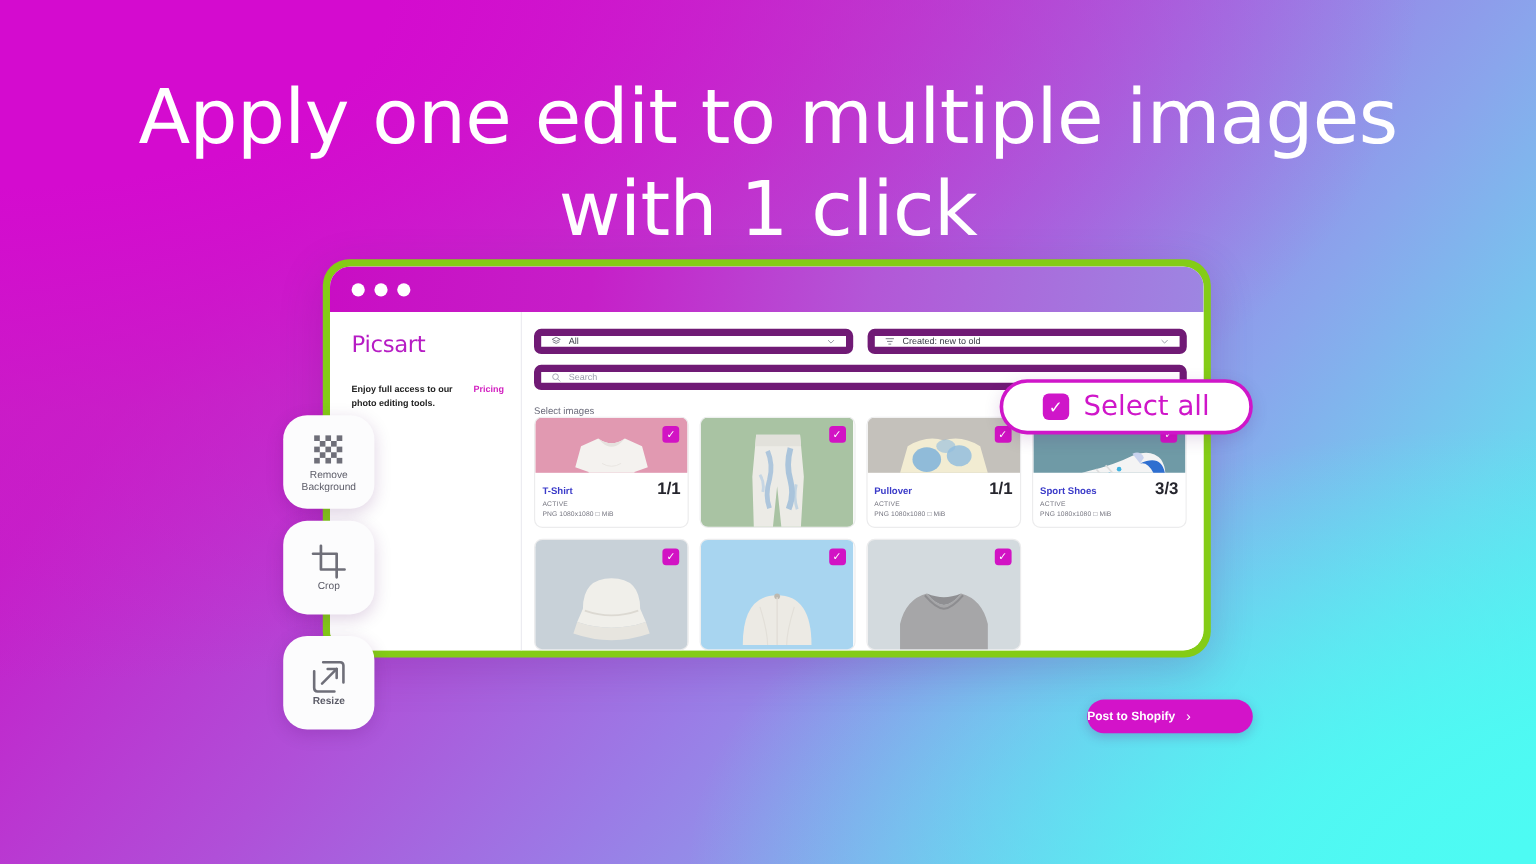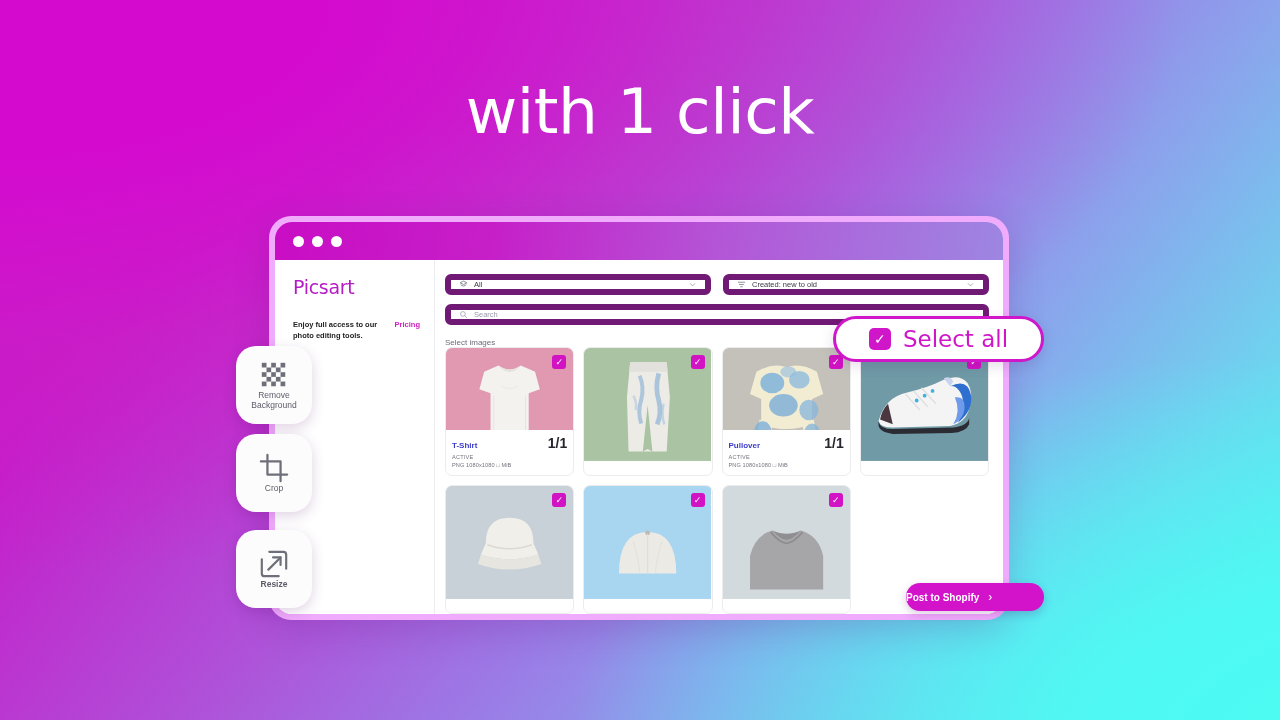--- a/index.html
+++ b/index.html
@@ -38,22 +38,22 @@
     font-family: "DejaVu Sans", sans-serif;
   }
   #headline .l2 { display: block; margin-top: 14px; }
 
   
   #window-frame {
     position: absolute;
     left: 269px;
     top: 216px;
     width: 740px;
-    height: 404px;
-    background: #f0abfc;
+    height: 332px;
+    background: #84cc16;
     border-radius: 22px;
     padding: 6px;
     box-shadow: 0 10px 36px rgba(90,0,110,0.18);
   }
   #window-inner {
     width: 100%;
     height: 100%;
     border-radius: 17px;
     overflow: hidden;
     background: #fff;
@@ -231,20 +231,21 @@
   }
   #post-shopify-label { font-size: 10px; font-weight: bold; }
   #post-shopify-arrow { font-size: 12px; }
 </style>
 </head>
 <body>
 
 <div id="bg"></div>
 
 <h1 id="headline">
+  <span>Apply one edit to multiple images</span>
   <span class="l2">with 1 click</span>
 </h1>
 
 <div id="window-frame">
   <div id="window-inner">
 
     <div id="titlebar">
       <span class="tb-dot"></span>
       <span class="tb-dot"></span>
       <span class="tb-dot"></span>
@@ -382,20 +383,28 @@
                 <path d="M56 58 L74 78 M66 54 L84 74 M76 50 L94 70" stroke="#dcdcdc" stroke-width="1.6" fill="none"></path>
                 <circle cx="70" cy="66" r="2.4" fill="#3fb2e0"></circle>
                 <circle cx="80" cy="60" r="2.4" fill="#3fb2e0"></circle>
                 <circle cx="90" cy="54" r="2.4" fill="#3fb2e0"></circle>
                 <path d="M104 38 Q112 34 116 42 L112 48 Z" fill="#c9d3ee"></path>
               </svg>
             <span class="check">
                   <span>✓</span>
                 </span>
               </div>
+            <div class="meta">
+              <div class="meta-top">
+                <span class="meta-title">Sport Shoes</span>
+                <span class="meta-count">3/3</span>
+              </div>
+              <div class="meta-status">ACTIVE</div>
+              <div class="meta-specs">PNG 1080x1080 □ MiB</div>
+            </div>
           </div>
 
           <div class="card">
             <div class="thumb">
               <svg class="art" viewBox="0 0 160 142" preserveAspectRatio="xMidYMid slice">
                 <rect width="160" height="142" fill="#ccd4da"></rect>
                 <rect width="160" height="142" fill="#c3ccd4" opacity="0.4"></rect>
                 <path d="M50 72 Q50 40 80 40 Q110 40 110 72 L116 86 Q80 98 44 86 Z" fill="#f0efea"></path>
                 <path d="M44 86 Q80 98 116 86 L120 98 Q80 112 40 98 Z" fill="#e7e5df"></path>
                 <path d="M52 74 Q80 84 108 74" stroke="#dcd9d2" stroke-width="2" fill="none"></path>

